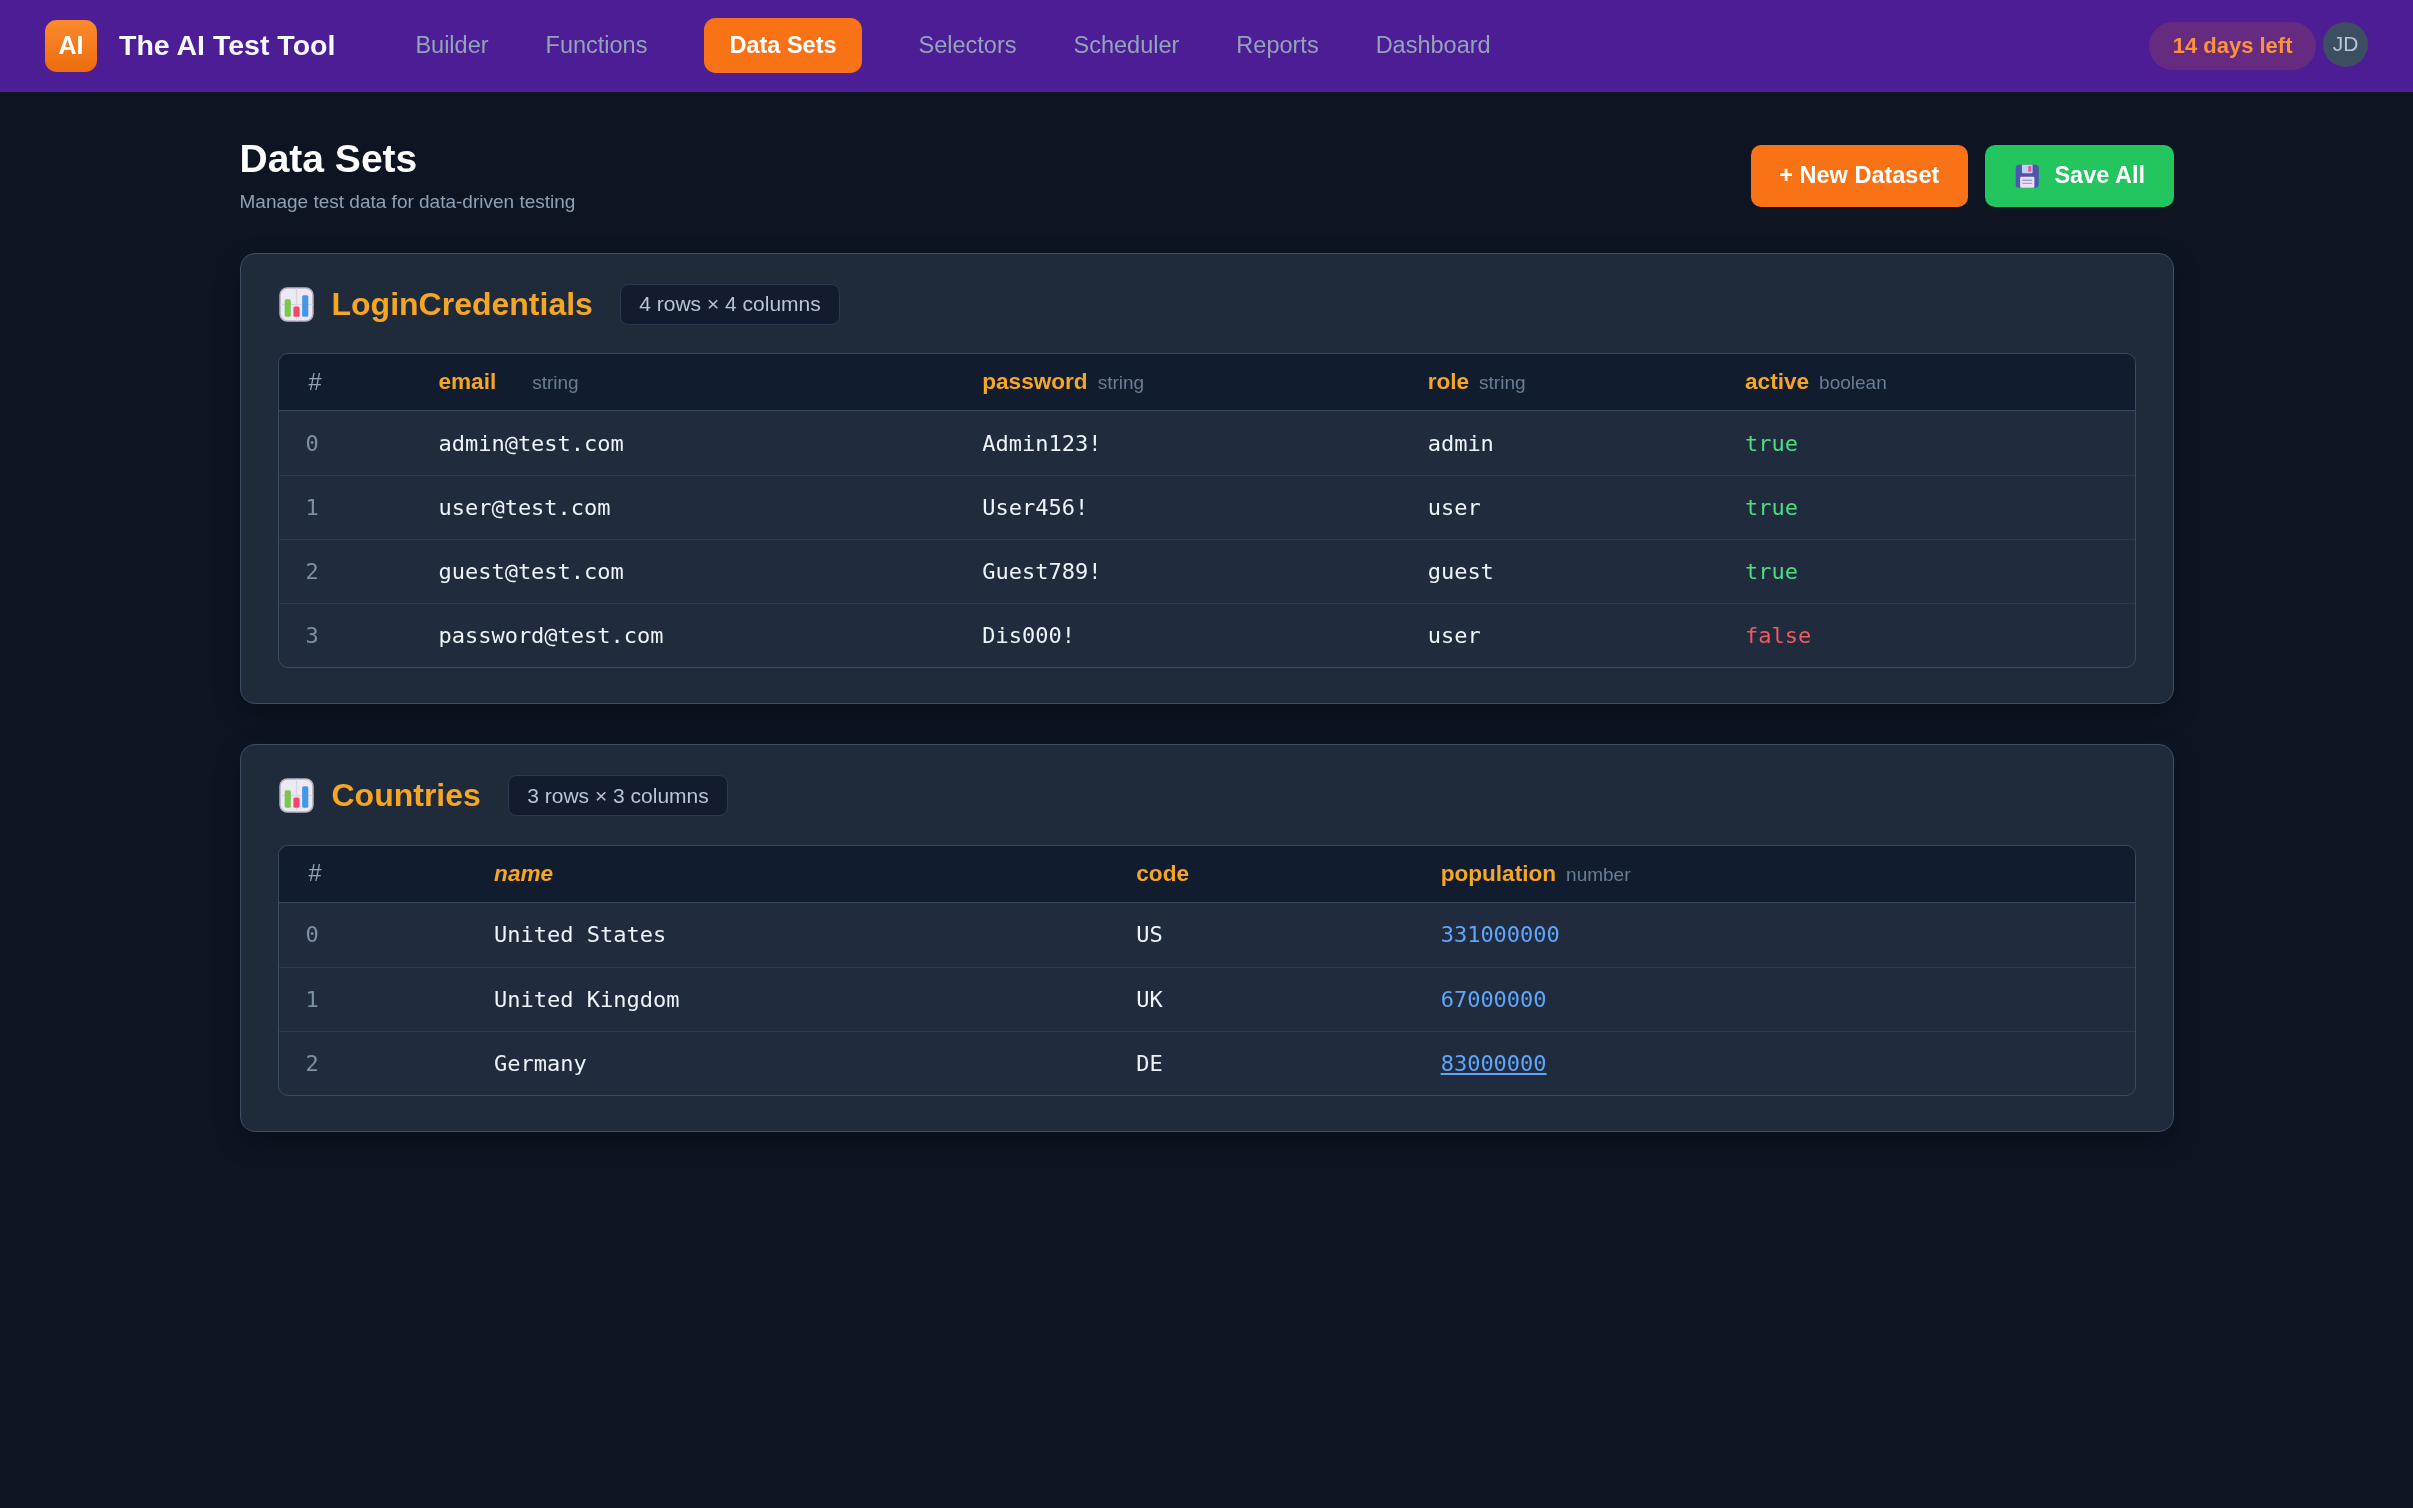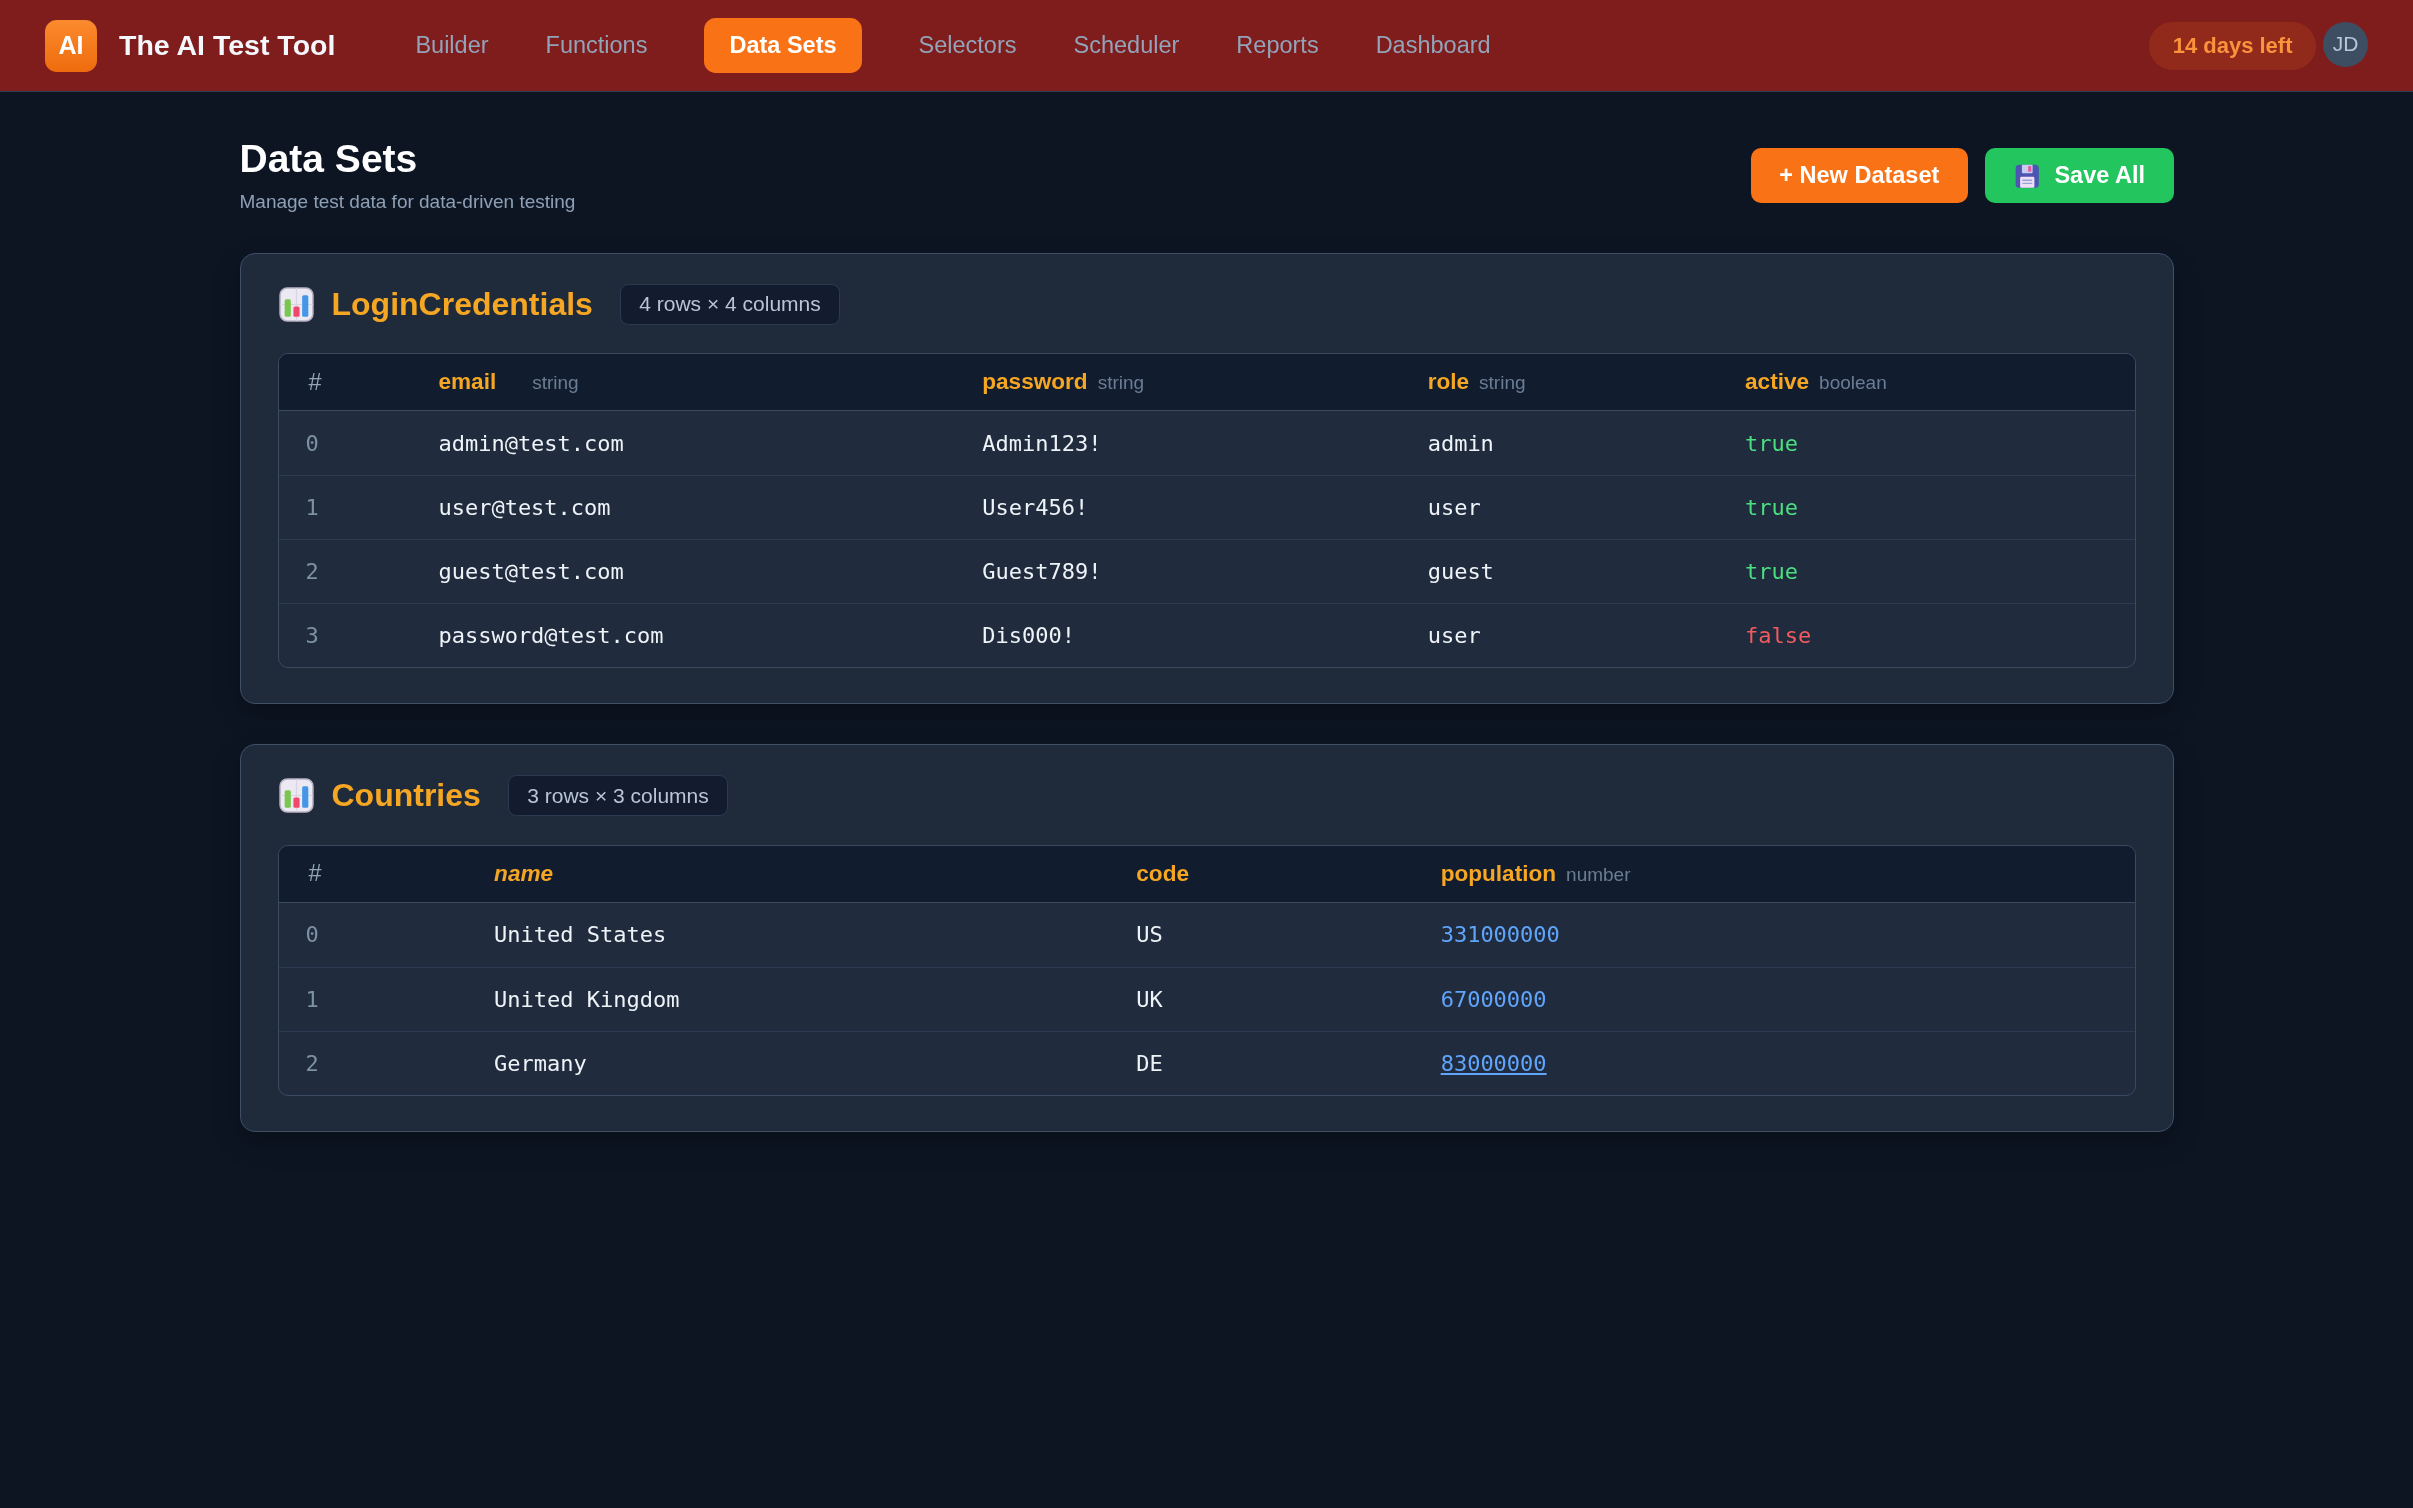--- a/index.html
+++ b/index.html
@@ -14,21 +14,21 @@
   *{margin:0;padding:0;box-sizing:border-box;}
   html,body{width:2413px;height:1508px;overflow:hidden;}
   body{
     background:#0d1523;
     font-family:"Liberation Sans",sans-serif;
     -webkit-font-smoothing:antialiased;
   }
 
   
   .nav{
-    height:92px;background:#7f1d1d;border-bottom:1.7px solid #303e52;
+    height:92px;background:#4c1d95;border-bottom:1.7px solid #303e52;
     display:flex;align-items:center;padding:0 45px;
   }
   .logo{
     width:52px;height:52px;border-radius:11.7px;flex:0 0 auto;
     background:linear-gradient(180deg,#fb8a2e,#ee6c0d);
     color:#ffffff;font-weight:bold;font-size:25px;
     display:flex;align-items:center;justify-content:center;
   }
   .brand{color:#f4f7fb;font-size:28.5px;font-weight:bold;margin-left:22px;white-space:nowrap;}
   .nav-items{display:flex;align-items:center;margin-left:80px;gap:57px;}
@@ -47,21 +47,21 @@
     font-size:21px;display:flex;align-items:center;justify-content:center;cursor:pointer;
   }
 
   
   .main{width:1934px;margin:0 auto;padding-top:47px;}
   .page-head{display:flex;justify-content:space-between;align-items:center;}
   .page-title{font-size:39px;line-height:1;color:#ffffff;font-weight:bold;}
   .page-subtitle{font-size:19px;color:#8ea0b6;margin-top:12.6px;}
   .actions{display:flex;gap:17px;}
   .btn{
-    height:55px;border:none;border-radius:10px;padding:0 28.5px;cursor:pointer;
+    height:62px;border:none;border-radius:10px;padding:0 28.5px;cursor:pointer;
     color:#ffffff;font-size:23.5px;font-weight:bold;font-family:inherit;
     display:flex;align-items:center;gap:12.6px;white-space:nowrap;
   }
   .btn-orange{background:var(--accent);}
   .btn-green{background:var(--success);}
   .btn svg{display:block;}
 
   
   .card{
     margin-top:40px;background:#1f2a3b;border:1.7px solid #3e4f66;border-radius:15px;

